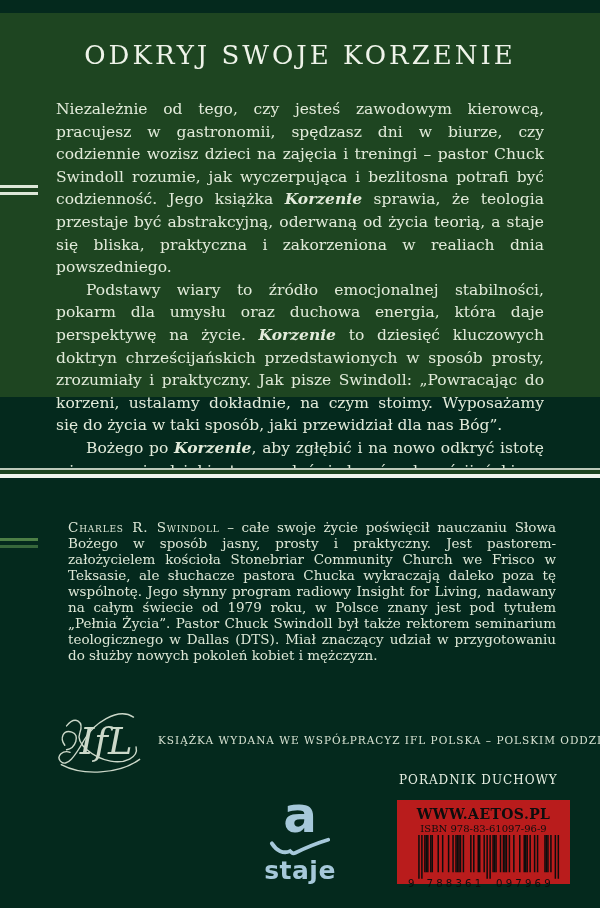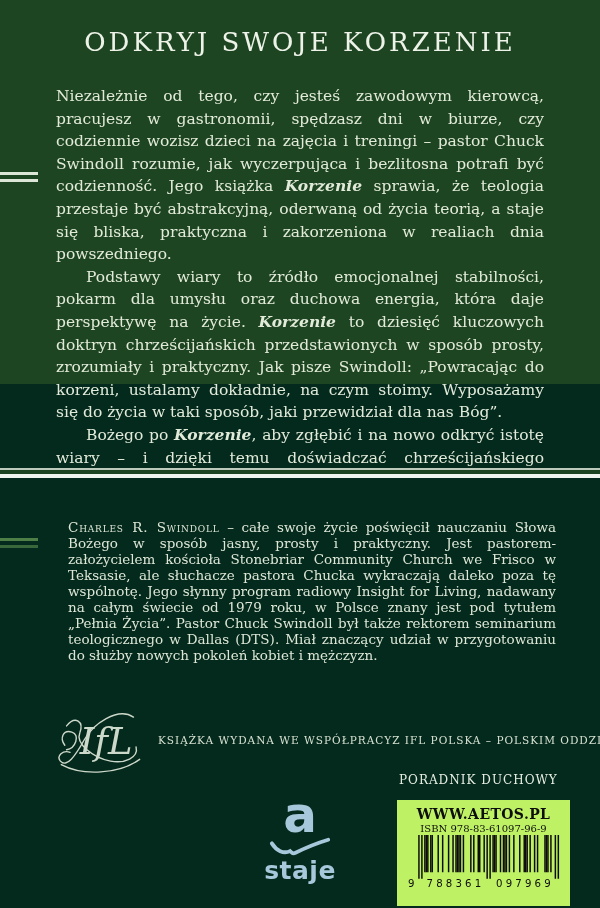--- a/index.html
+++ b/index.html
@@ -2,21 +2,21 @@
 <html lang="pl"><head>
 <meta charset="utf-8">
 <style>
   html,body{margin:0;padding:0;background:#111;}
   .cover{
     position:relative; width:600px; height:908px; overflow:hidden;
     font-family:"DejaVu Serif", serif;
     background:#04291d;
   }
   
-  .top-section{position:absolute; top:0; left:0; width:600px; height:384px; background:#1e4521;}
+  .top-section{position:absolute; top:13px; left:0; width:600px; height:384px; background:#1e4521;}
   .headline{
     position:absolute; top:27px; left:0; width:600px; margin:0;
     text-align:center; font-weight:400; font-size:26px; letter-spacing:3px;
     color:#eef3e9;
   }
   .body-text{
     position:absolute; top:85px; left:56px; width:488px;
     font-size:15.5px; line-height:22.6px; text-align:justify;
     color:#e2ebda;
   }
@@ -55,22 +55,22 @@
   }
   
   .aetos{position:absolute; top:316px; left:250px; width:100px; text-align:center; color:#a6c8da;}
   .aetos-a{font-family:"DejaVu Sans",sans-serif; font-weight:700; font-size:50px; line-height:42px;}
   .aetos-wave{display:block; width:62px; height:20px; margin:1px auto 0;}
   .aetos-wave path{fill:none; stroke:#a6c8da; stroke-width:4.2; stroke-linecap:round;}
   .aetos-word{font-family:"DejaVu Sans",sans-serif; font-weight:700; font-size:25px; letter-spacing:0.5px; line-height:26px; margin-top:1px;}
   
   .category{position:absolute; top:295px; left:399px; font-size:12px; letter-spacing:1px; color:#e6eee2; text-transform:uppercase;}
   .isbn-box{
-    position:absolute; top:322px; left:397px; width:173px; height:106px;
-    background:#bef264; color:#0d0d0d; text-align:center;
+    position:absolute; top:322px; left:397px; width:173px; height:84px;
+    background:#b91c1c; color:#0d0d0d; text-align:center;
   }
   .isbn-site{font-weight:700; font-size:14px; letter-spacing:0.4px; margin-top:6px;}
   .isbn-num{font-size:10px; margin-top:1px; white-space:nowrap;}
   #barcode-svg{display:block; width:152px; height:54px; margin:1px auto 0;}
   #barcode-svg rect{fill:#0d0d0d;}
   #barcode-svg text{fill:#0d0d0d; font-family:"DejaVu Sans",sans-serif; font-size:11px;}
   #barcode-svg text.sp{letter-spacing:3.4px;}
 </style>
 </head>
 <body>

